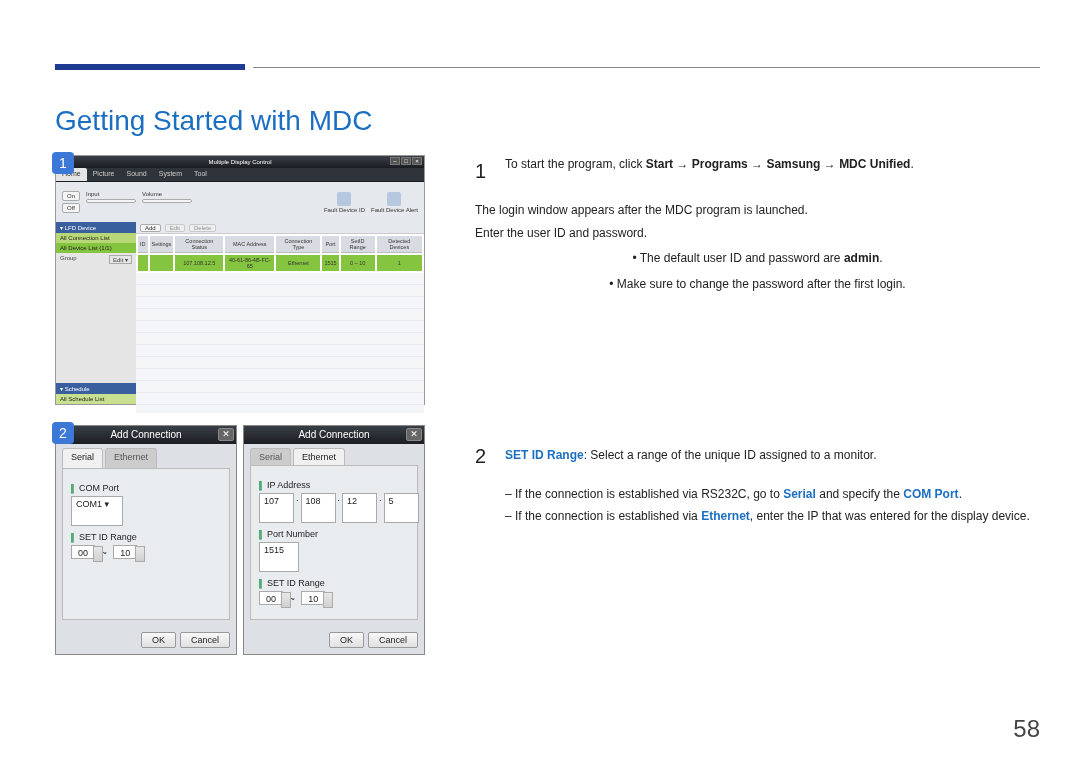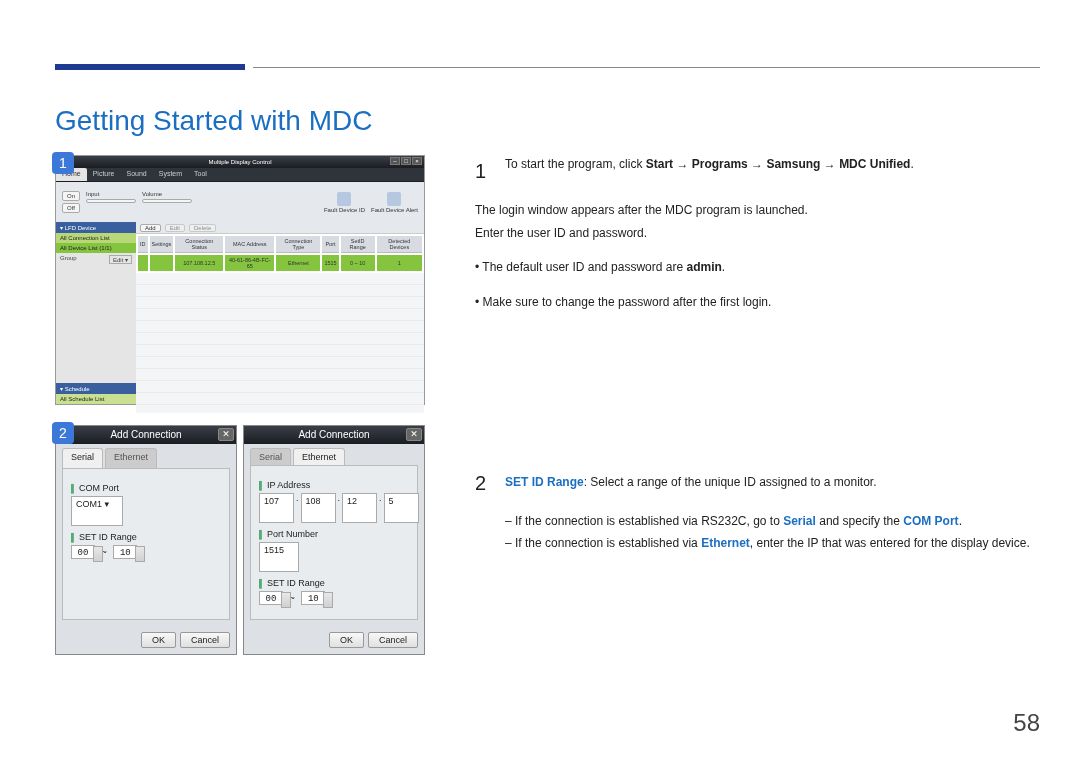--- a/index.html
+++ b/index.html
@@ -41,27 +41,27 @@
   }
   .left-col { width: 390px; }
   .right-col { flex: 1; font-size: 12px; line-height: 1.6; }
   .section { display: flex; gap: 12px; margin-bottom: 14px; }
   .step-num { font-size: 20px; width: 18px; flex-shrink:0; }
   .step-body { flex: 1; }
   .bold { font-weight: bold; }
   .blue { color: #1b6fc2; font-weight: bold; }
   ul.bullets { list-style: none; padding-left: 0; margin-top: 4px;}
   ul.bullets li::before { content: "•  "; }
-  ul.bullets li { margin: 15px 0; }
+  ul.bullets li { margin: 6px 0; text-align: center; }
   ul.dashes { list-style: none; padding-left: 0; margin-top: 20px;}
   ul.dashes li::before { content: "‒  "; }
   ul.dashes li { margin: 3px 0; padding-left: 12px; text-indent: -12px;}
   .page-number {
     position: absolute;
-    bottom: 26px;
+    bottom: 20px;
     right: 40px;
     font-size: 24px;
     color: #444;
   }
 
   
   .mdc-window {
     width: 370px;
     height: 250px;
     background: #2a3038;
@@ -146,21 +146,21 @@
   .dlg .titlebar{height:18px;background:linear-gradient(#3a3f47,#1a1d22);color:#fff;text-align:center;line-height:18px;font-size:10px;position:relative;}
   .dlg .titlebar .xbtn{position:absolute;right:2px;top:2px;width:16px;height:13px;background:#666;border:1px solid #888;color:#fff;font-size:9px;line-height:11px;text-align:center;border-radius:2px;}
   .dlg .tabs{height:24px;display:flex;gap:2px;padding:4px 6px 0;}
   .dlg .tabs .t{padding:3px 8px;background:#f0f0f0;border:1px solid #bbb;border-bottom:none;border-radius:3px 3px 0 0;font-size:9px;}
   .dlg .tabs .t.inactive{background:#ccc;color:#555;}
   .dlg .panel{flex:1;background:#e9ecef;margin:0 6px 6px;border:1px solid #bbb;padding:8px;}
   .dlg .field{margin:6px 0;}
   .dlg .label{font-size:9px;margin-bottom:3px;}
   .dlg .label::before{content:"▌ ";color:#5a7;font-size:8px;}
   .dlg .input{display:inline-block;background:#fff;border:1px solid #aaa;padding:1px 4px;font-size:9px;min-width:35px;height:30px;line-height:12px;}
-  .dlg .spin{display:inline-block;background:#fff;border:1px solid #aaa;padding:1px 3px;font-size:9px;width:24px;height:14px;line-height:12px;text-align:center;position:relative;font-family:Liberation Mono, monospace;}
+  .dlg .spin{display:inline-block;background:#fff;border:1px solid #aaa;padding:1px 3px;font-size:9px;width:24px;height:14px;line-height:12px;text-align:center;position:relative;}
   .dlg .spin::after{content:"";position:absolute;right:-9px;top:0;width:8px;height:14px;background:linear-gradient(#e8e8e8,#d0d0d0);border:1px solid #aaa;}
   .dlg .tilde{margin:0 4px;}
   .dlg .ipsegs{display:flex;gap:2px;align-items:flex-start;}
   .dlg .ipsegs .seg{width:26px;}
   .dlg .btns{display:flex;justify-content:flex-end;gap:4px;padding:6px;}
   .dlg .btns .b{border:1px solid #999;background:linear-gradient(#f8f8f8,#e0e0e0);padding:2px 10px;border-radius:2px;font-size:9px;}
 </style>
 </head>
 <body>
 

